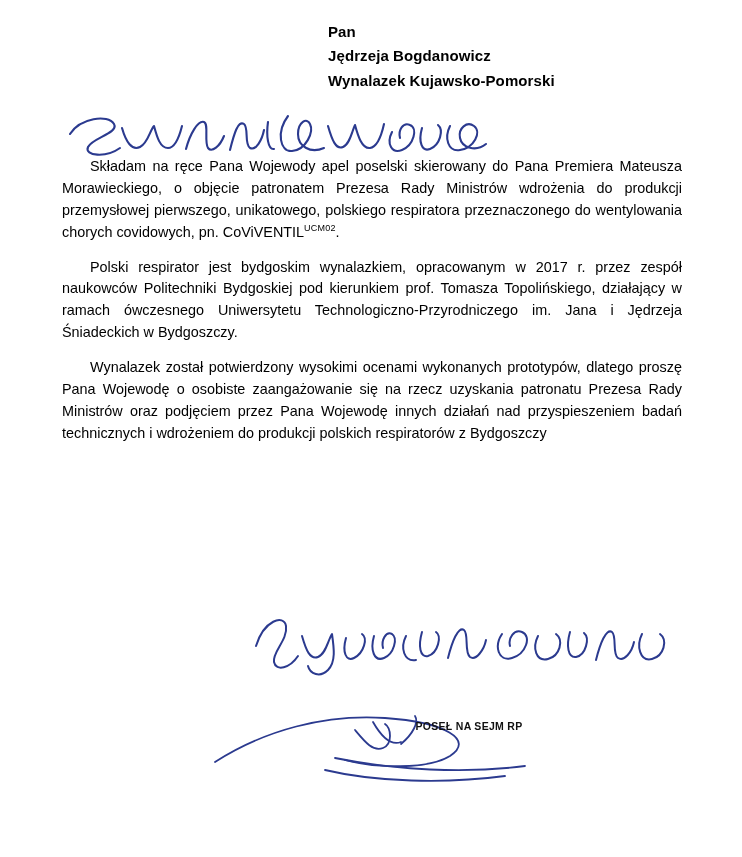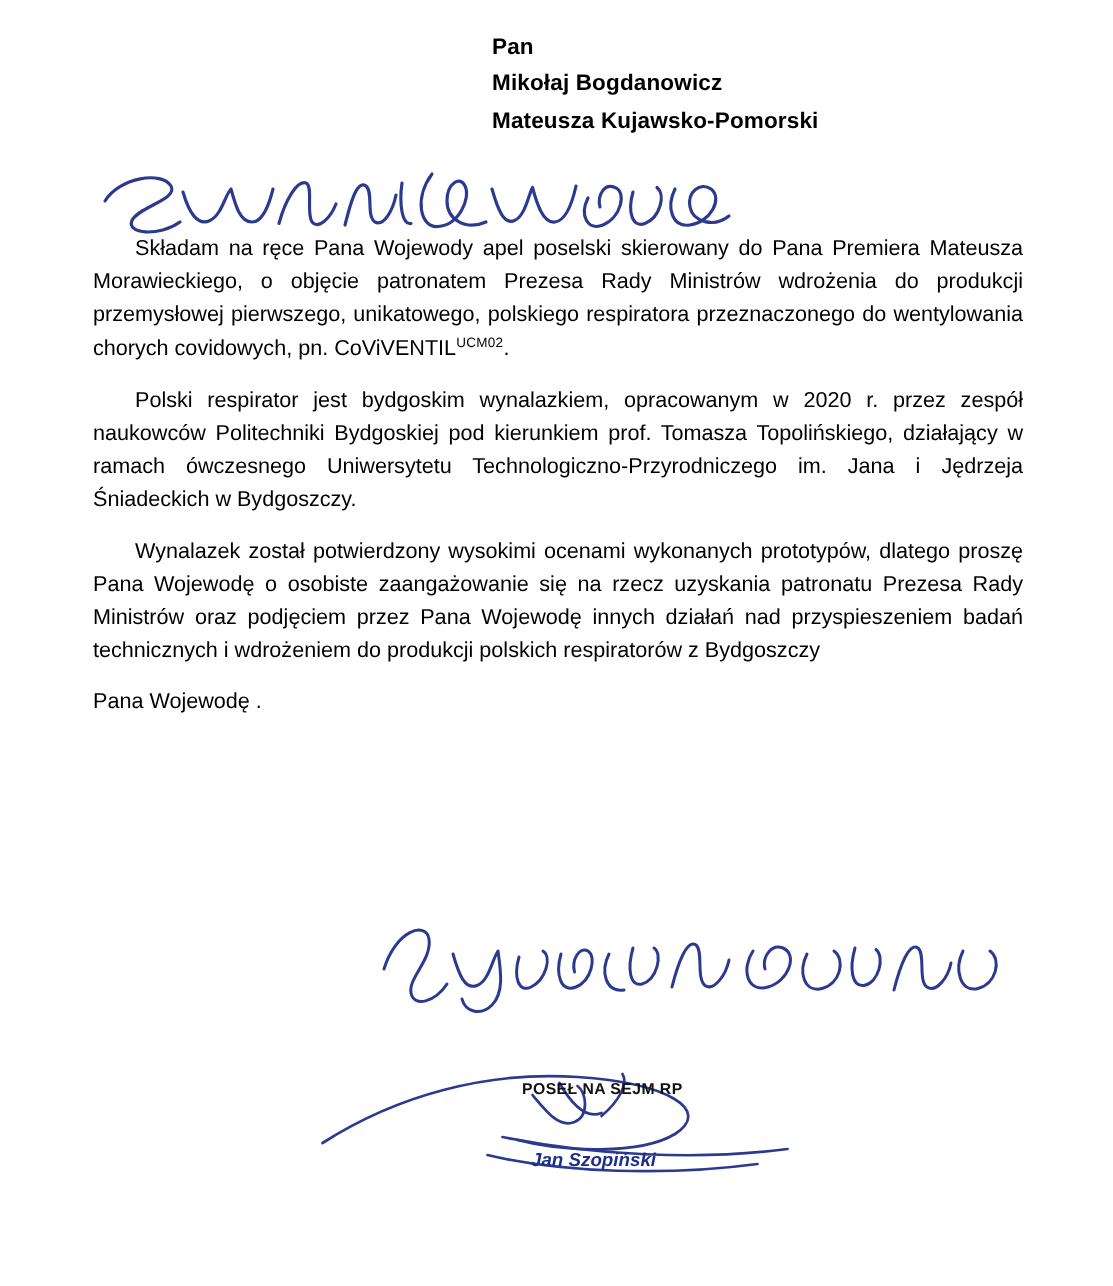--- a/index.html
+++ b/index.html
@@ -86,21 +86,21 @@
     height: 70px;
     color: #2b3a8f;
   }
   .sign-greeting svg { display: block; overflow: visible; }
 
   .signature-block {
     position: absolute;
     left: 330px;
     top: 720px;
     width: 260px;
-    text-align: left;
+    text-align: center;
   }
   .poslabel {
     font-size: 10.5px;
     font-weight: bold;
     letter-spacing: 0.3px;
     color: #111;
     margin-left: 18px;
   }
   .signame {
     font-size: 12.5px;
@@ -120,44 +120,43 @@
   }
   .sig-scribble svg { display: block; overflow: visible; }
 </style>
 </head>
 <body>
 
 <div class="page">
 
   <div class="addressee">
     <div class="line">Pan</div>
-    <div class="line">Mikołaj Bogdanowicz</div>
-    <div class="line">Mateusza Kujawsko-Pomorski</div>
+    <div class="line">Jędrzeja Bogdanowicz</div>
+    <div class="line">Wynalazek Kujawsko-Pomorski</div>
   </div>
 
   <div class="salutation" title="Szanowny Panie Wojewodo">
     <svg width="430" height="62" viewBox="0 0 430 62" fill="none" stroke="currentColor" stroke-width="2.1" stroke-linecap="round" stroke-linejoin="round">
       <path d="M8 30 C18 14, 46 10, 52 20 C57 29, 30 34, 26 43 C22 52, 44 54, 58 44"></path>
       <path d="M60 24 C64 38, 70 47, 78 43 C86 39, 88 26, 92 22 C95 33, 98 44, 106 44 C114 44, 118 30, 120 22"></path>
       <path d="M124 45 C128 30, 136 16, 142 18 C147 20, 142 38, 146 44 C150 49, 158 42, 162 32"></path>
       <path d="M168 46 C172 30, 176 16, 182 20 C187 24, 182 40, 188 44 C194 47, 200 36, 202 26"></path>
       <path d="M206 18 C204 32, 206 46, 212 45"></path>
       <path d="M226 12 C214 28, 218 48, 230 47 C244 46, 252 28, 248 20 C245 13, 236 18, 236 30 C236 42, 248 50, 262 44"></path>
       <path d="M266 22 C270 36, 274 46, 281 43 C288 40, 290 27, 293 21 C296 32, 300 45, 308 44 C316 43, 320 29, 322 20"></path>
       <path d="M330 28 C324 40, 330 50, 340 46 C352 41, 356 24, 348 21 C341 18, 336 26, 338 34"></path>
       <path d="M360 24 C356 38, 360 48, 368 45 C378 41, 382 26, 376 21"></path>
       <path d="M388 22 C382 34, 386 48, 398 46 C412 44, 420 28, 412 22 C405 17, 396 24, 398 34 C400 44, 414 48, 424 40"></path>
     </svg>
   </div>
 
   <div class="body-text">
     <p><span>Składam na ręce Pana  Wojewody apel poselski skierowany do Pana  Premiera Mateusza Morawieckiego, o objęcie patronatem Prezesa Rady Ministrów wdrożenia do  produkcji  przemysłowej  pierwszego,  unikatowego,  polskiego  respiratora przeznaczonego do wentylowania chorych covidowych, pn. CoViVENTIL</span><sup class="small">UCM02</sup><span>.</span></p>
-    <p>Polski respirator jest bydgoskim wynalazkiem, opracowanym w 2020 r. przez zespół naukowców  Politechniki  Bydgoskiej  pod  kierunkiem  prof.  Tomasza  Topolińskiego, działający  w  ramach ówczesnego Uniwersytetu Technologiczno-Przyrodniczego im. Jana i Jędrzeja Śniadeckich w Bydgoszczy.</p>
+    <p>Polski respirator jest bydgoskim wynalazkiem, opracowanym w 2017 r. przez zespół naukowców  Politechniki  Bydgoskiej  pod  kierunkiem  prof.  Tomasza  Topolińskiego, działający  w  ramach ówczesnego Uniwersytetu Technologiczno-Przyrodniczego im. Jana i Jędrzeja Śniadeckich w Bydgoszczy.</p>
     <p>Wynalazek  został  potwierdzony  wysokimi  ocenami  wykonanych  prototypów, dlatego proszę Pana Wojewodę o osobiste zaangażowanie się na rzecz uzyskania patronatu Prezesa Rady Ministrów oraz podjęciem przez Pana Wojewodę innych działań nad przyspieszeniem badań technicznych i  wdrożeniem do  produkcji polskich respiratorów z Bydgoszczy</p>
-    <p class="noindent last">Pana Wojewodę .</p>
   </div>
 
   <div class="sign-greeting" title="z wyrazami poważania">
     <svg width="420" height="70" viewBox="0 0 420 70" fill="none" stroke="currentColor" stroke-width="2" stroke-linecap="round" stroke-linejoin="round">
       <path d="M6 34 C14 8, 34 2, 36 14 C38 28, 22 40, 24 50 C26 60, 40 56, 48 44"></path>
       <path d="M52 24 C56 38, 60 48, 68 45 C76 42, 78 28, 82 22 C84 36, 86 50, 78 58 C70 66, 60 62, 58 54"></path>
       <path d="M96 26 C92 40, 96 50, 104 46 C114 41, 118 26, 112 22"></path>
       <path d="M124 24 C120 38, 124 50, 134 46 C144 42, 148 26, 142 22 C136 19, 131 28, 133 36"></path>
       <path d="M156 24 C150 36, 154 50, 166 48"></path>
       <path d="M172 20 C168 34, 170 46, 178 44 C188 41, 192 24, 186 20"></path>
@@ -176,16 +175,15 @@
       <path d="M130 58 C190 70, 260 74, 320 66"></path>
       <path d="M150 30 C160 42, 168 52, 178 48 C188 44, 186 28, 180 24"></path>
       <path d="M168 22 C176 36, 186 46, 196 42"></path>
       <path d="M120 70 C170 82, 240 84, 300 76"></path>
       <path d="M196 44 C208 34, 214 22, 210 16"></path>
     </svg>
   </div>
 
   <div class="signature-block">
     <div class="poslabel">POSEŁ NA SEJM RP</div>
-    <div class="signame">Jan Szopiński</div>
   </div>
 
 </div>
 
 </body></html>

